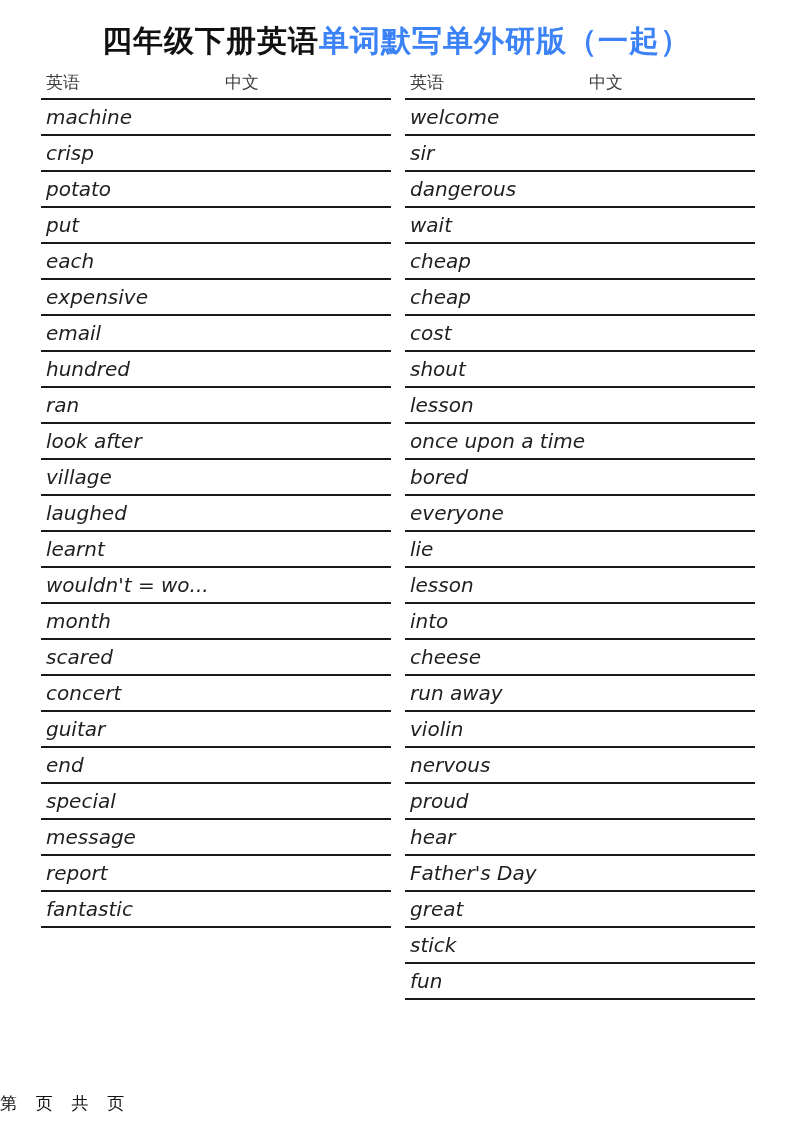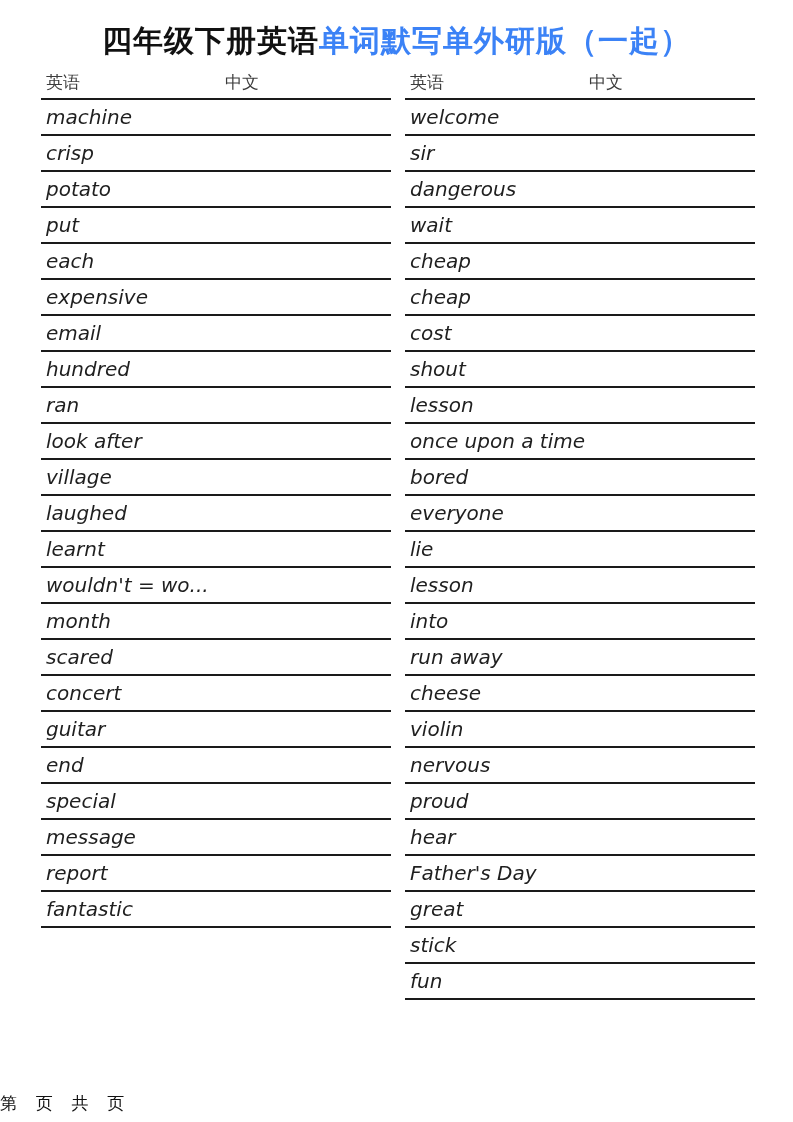--- a/index.html
+++ b/index.html
@@ -205,24 +205,24 @@
         <div class="word-row">
           <span class="word">lie</span>
         </div>
         <div class="word-row">
           <span class="word">lesson</span>
         </div>
         <div class="word-row">
           <span class="word">into</span>
         </div>
         <div class="word-row">
+          <span class="word">cheese</span>
+        </div>
+        <div class="word-row">
           <span class="word">run away</span>
-        </div>
-        <div class="word-row">
-          <span class="word">cheese</span>
         </div>
         <div class="word-row">
           <span class="word">violin</span>
         </div>
         <div class="word-row">
           <span class="word">nervous</span>
         </div>
         <div class="word-row">
           <span class="word">proud</span>
         </div>

